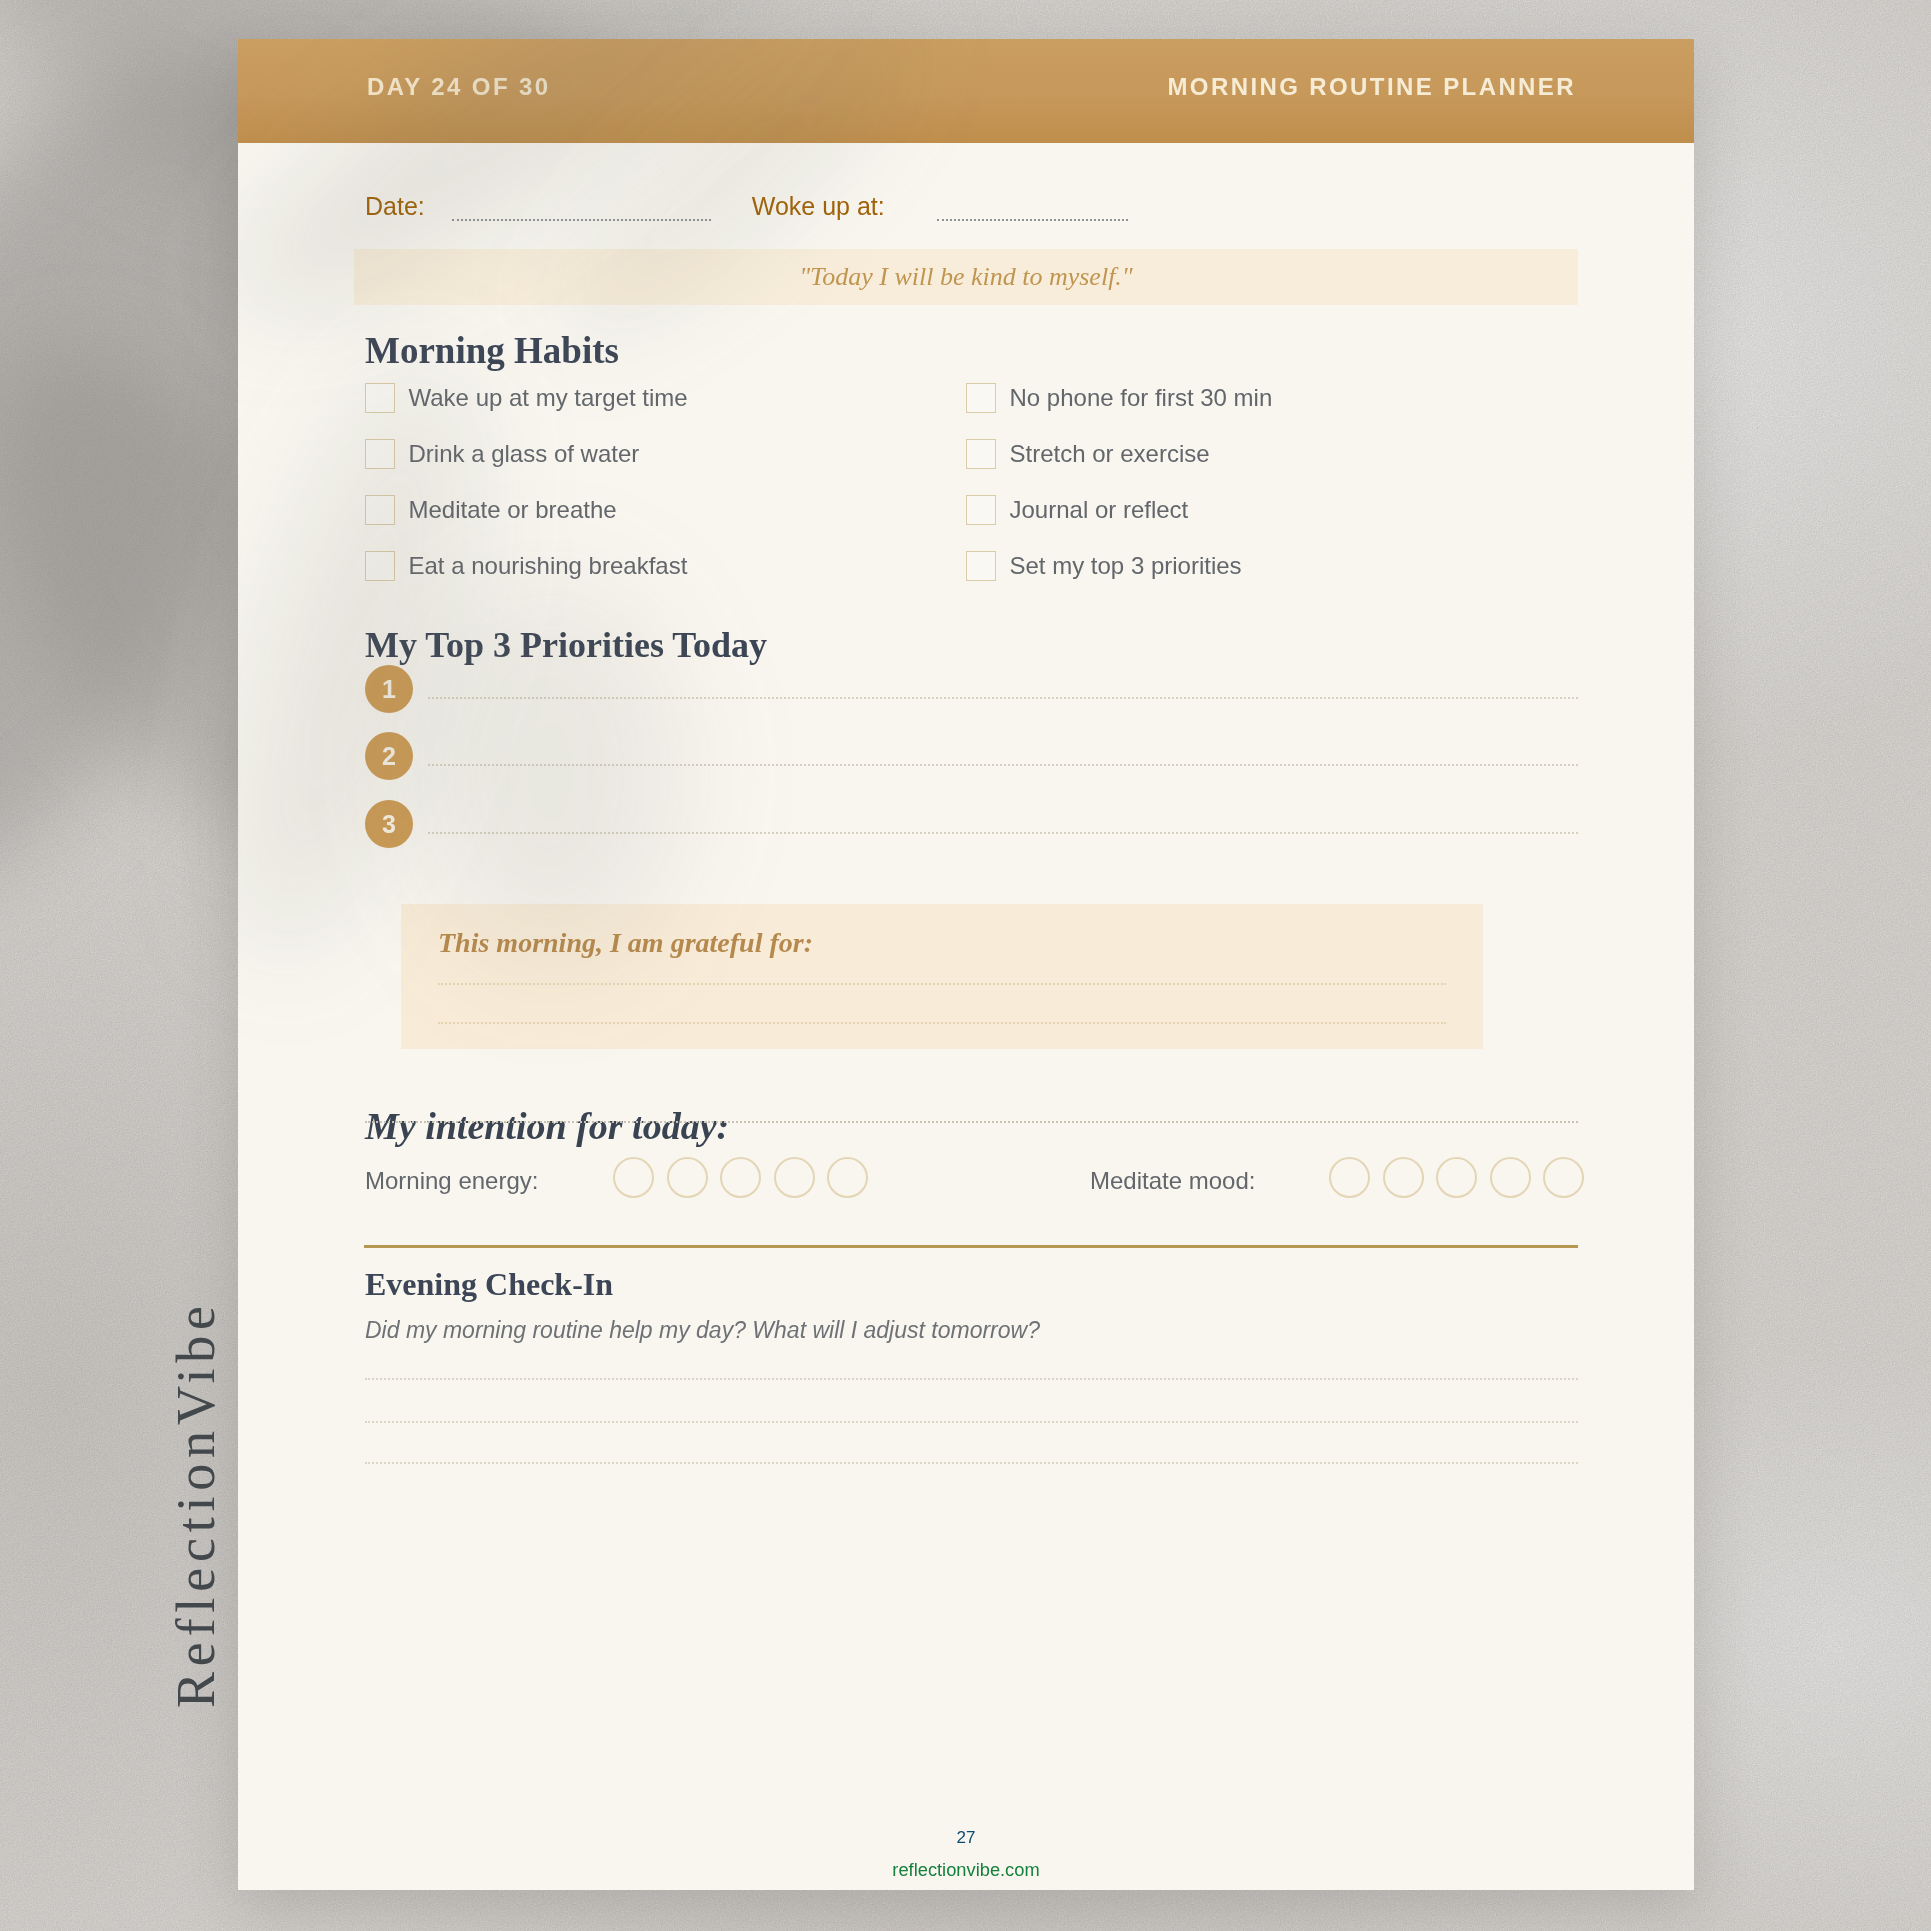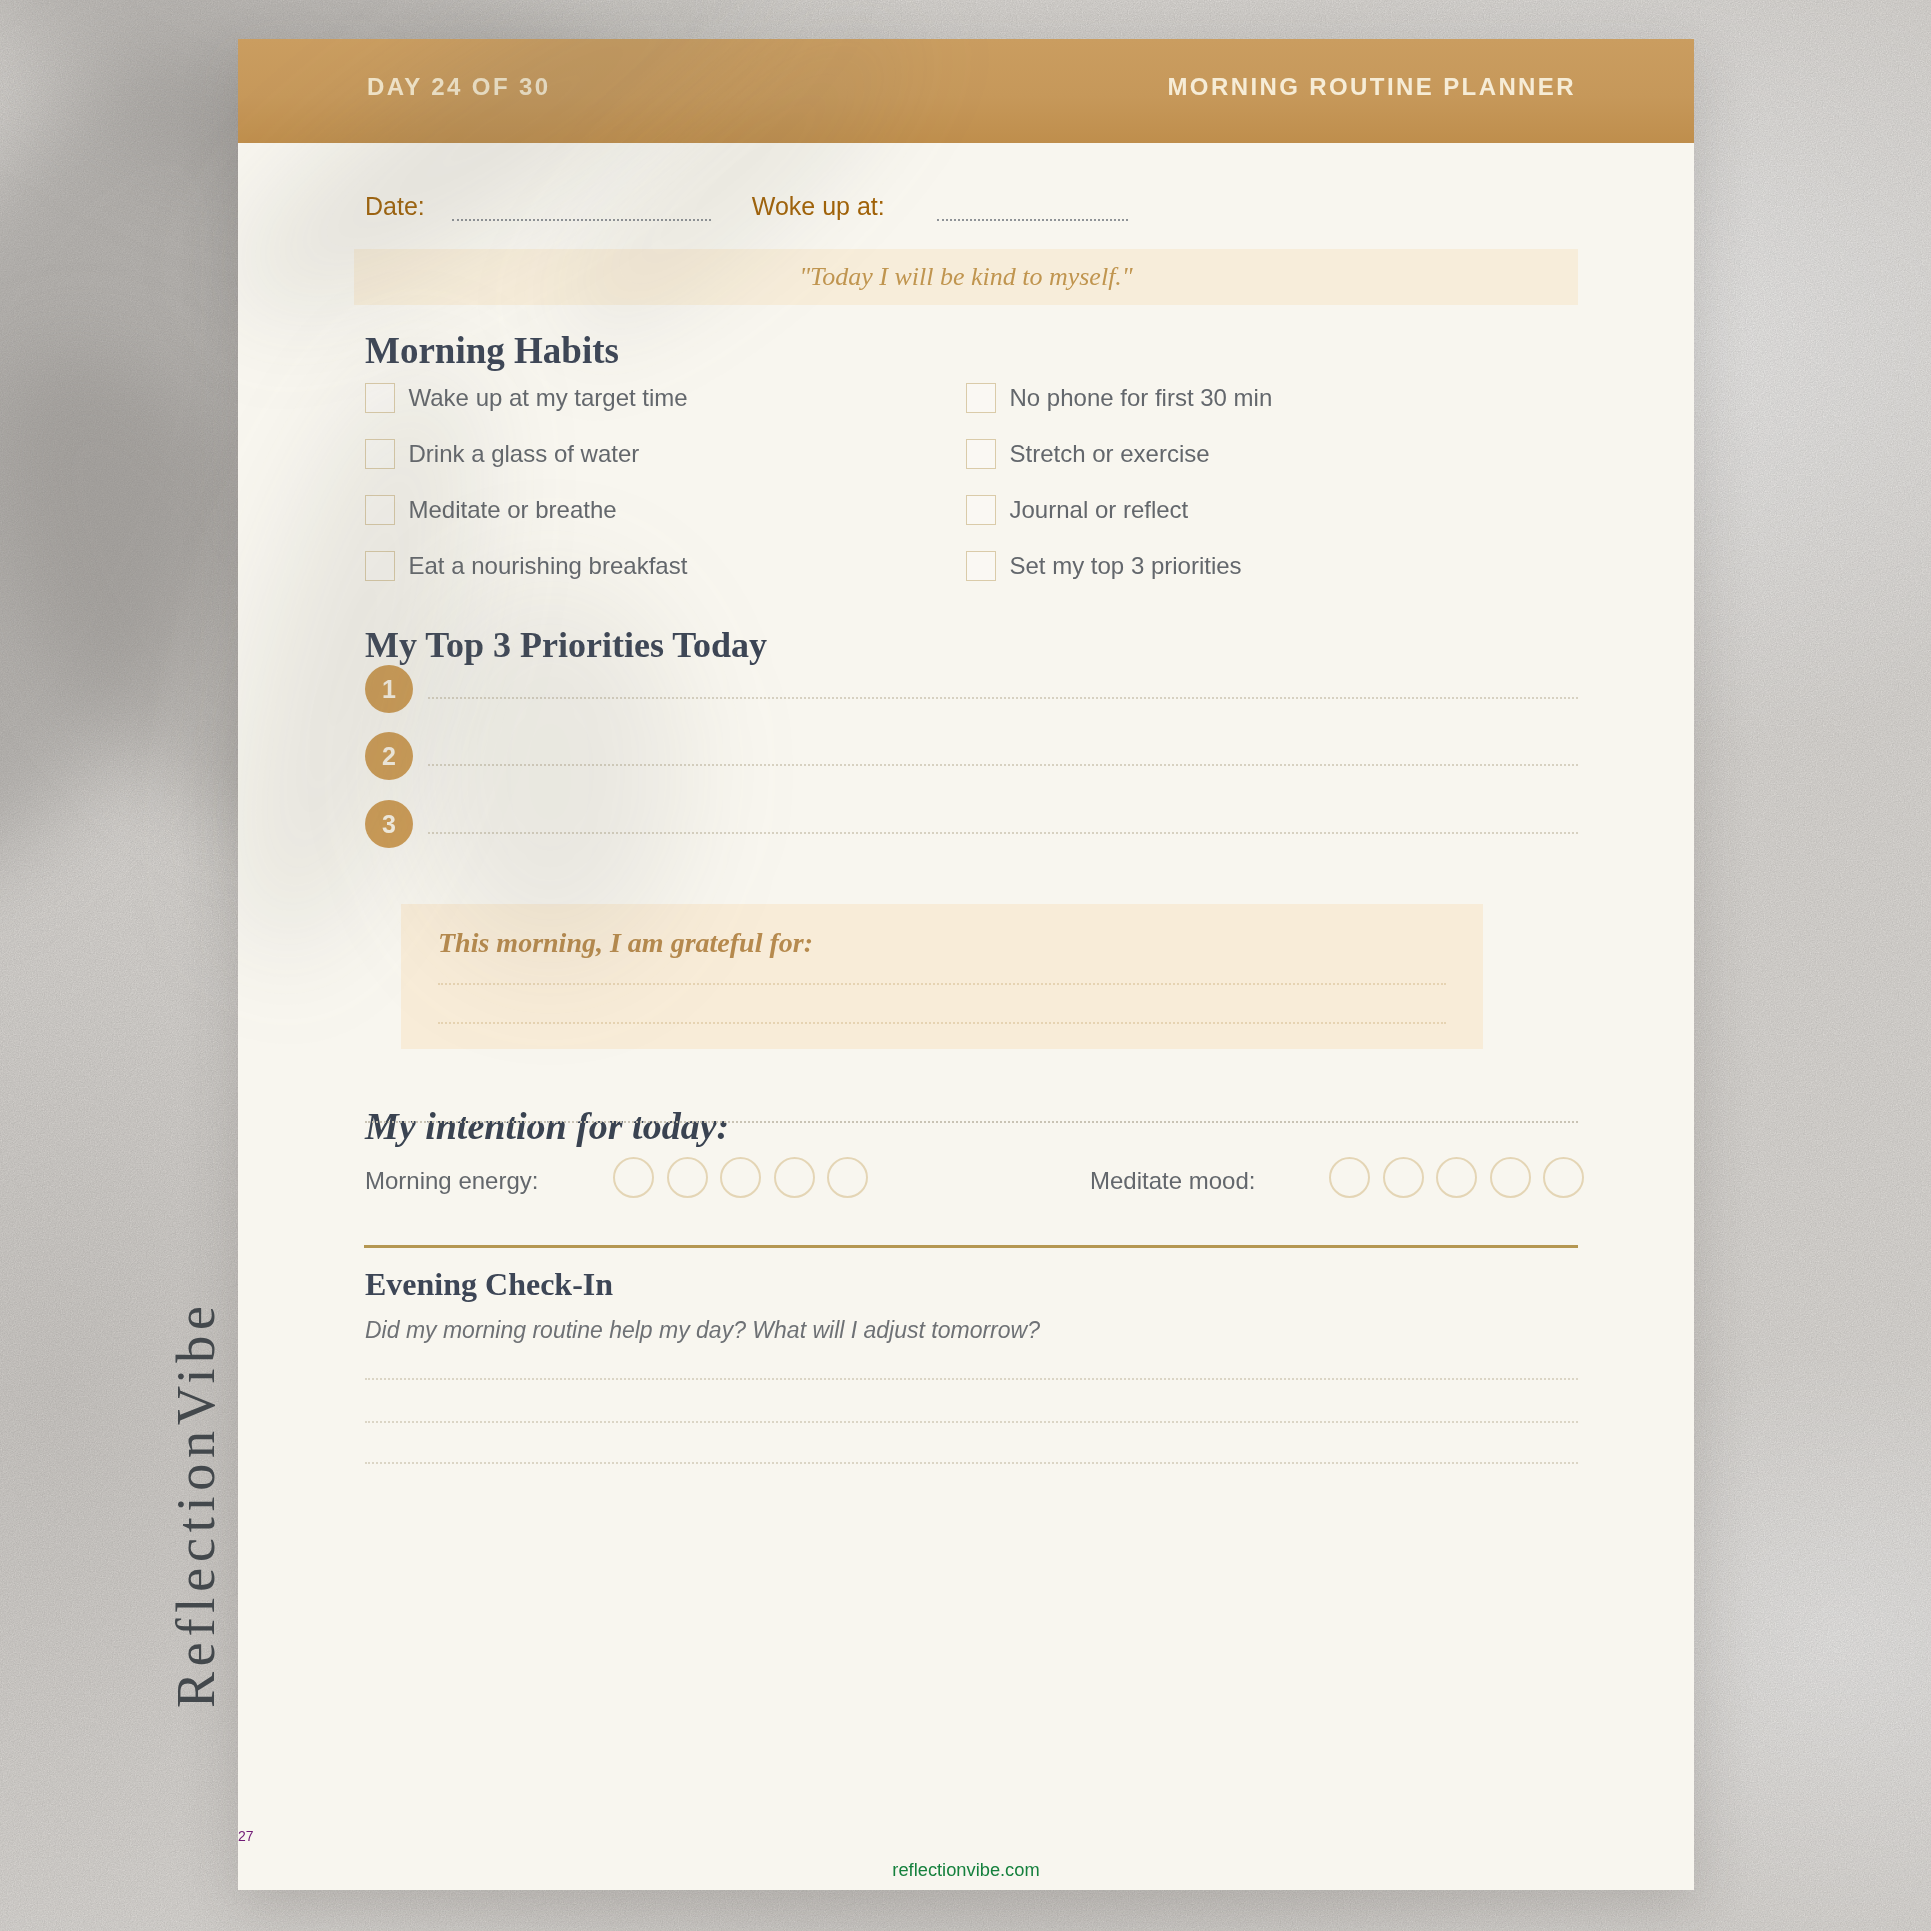--- a/index.html
+++ b/index.html
@@ -99,21 +99,21 @@
   .rating-circle{width:41px;height:41px;border-radius:50%;border:2.9px solid #E4D5B5;box-sizing:border-box;background:transparent;}
 
   .gold-rule{position:absolute;left:126px;top:1206px;width:1214px;height:2.9px;background:#B59752;}
   .ev-heading{position:absolute;left:127px;top:1227px;font-size:32px;}
   .ev-question{position:absolute;left:127px;top:1278px;font-style:italic;font-size:23px;color:#6E7175;}
   .ev-line{position:absolute;left:127px;width:1213px;border-bottom:2.9px dotted #DBD5C5;}
   .ev-line1{top:1339px;}
   .ev-line2{top:1382px;}
   .ev-line3{top:1423px;}
 
-  .page-number{position:absolute;left:0;width:100%;top:1789px;font-size:14px;color:#701a75;}
+  .page-number{position:absolute;left:0;width:100%;top:1789px;text-align:center;font-size:17px;color:#0c4a6e;}
   .site-url{position:absolute;left:0;width:100%;top:1820px;text-align:center;font-size:18.3px;color:#15803d;}
 </style>
 </head>
 <body>
 
 <svg class="texture" width="1931" height="1931" xmlns="http://www.w3.org/2000/svg" viewBox="0 0 2000 2000">
   <filter id="paper">
     <feTurbulence type="fractalNoise" baseFrequency="0.8" numOctaves="3" stitchTiles="stitch" result="n"></feTurbulence>
     <feColorMatrix in="n" type="matrix" values="0 0 0 0 0  0 0 0 0 0  0 0 0 0 0  0.5 0.5 0.5 0 0"></feColorMatrix>
   </filter>

